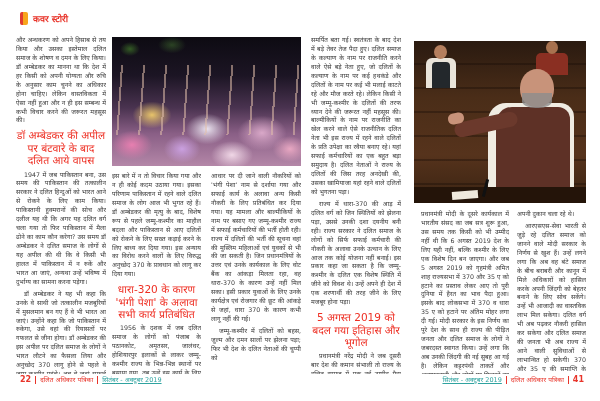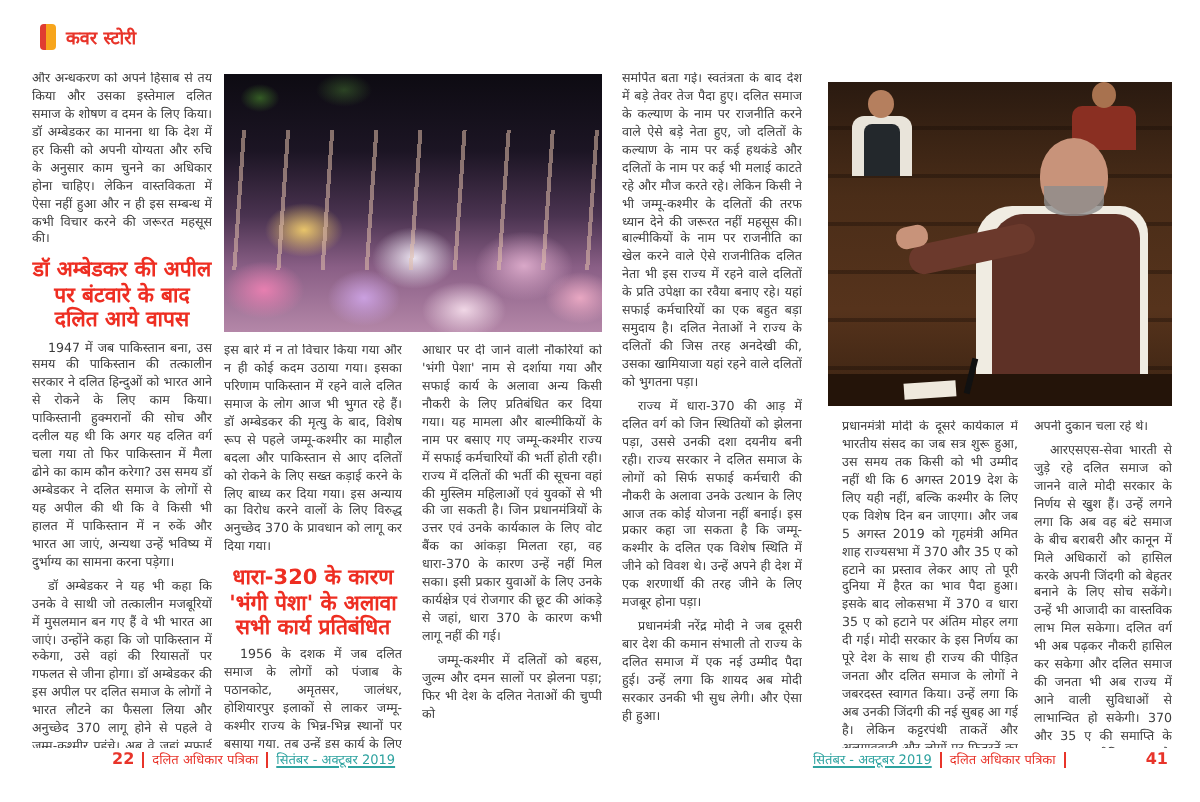--- a/index.html
+++ b/index.html
@@ -10,21 +10,21 @@
   
   .covertag { position:absolute; left:20px; top:12px; display:flex; align-items:center; gap:5px; }
   .covertag .ico { width:8px; height:13px; background:#f7a51c; border-left:3px solid #e03c31; border-radius:2px; }
   .covertag .txt { color:#e8342a; font-size:9px; font-weight:bold; }
 
   
   .col { position:absolute; overflow:hidden; text-align:justify; color:#3b3b3b;
          font-size:6.3px; line-height:1.42; }
   .col p { margin-bottom:3px; text-indent:8px; }
   .col p.noindent { text-indent:0; }
-  .redhead { color:#ee2e22; font-weight:bold; text-align:center; font-size:10.5px;
+  .redhead { color:#ee2e22; font-weight:normal; text-align:center; font-size:10.5px;
              line-height:1.18; margin:4px 0 4px 0; text-indent:0 !important; }
 
   
   .photo { position:absolute; overflow:hidden; }
   .photo-crowd { left:112px; top:37px; width:189px; height:129px;
     background:
       radial-gradient(14px 10px at 18px 12px, rgba(60,110,40,.8), rgba(0,0,0,0) 70%),
       radial-gradient(20px 12px at 60px 8px, rgba(70,120,50,.5), rgba(0,0,0,0) 70%),
       radial-gradient(26px 18px at 40px 78px, #e8c46a, rgba(0,0,0,0) 75%),
       radial-gradient(30px 22px at 95px 92px, #e9e2ee, rgba(0,0,0,0) 70%),
@@ -57,21 +57,21 @@
   .shah .vest { position:absolute; right:10px; top:38px; width:74px; height:82px; border-radius:16px 12px 0 0; background:#5e3126; }
   .shah .arm { position:absolute; left:-6px; top:48px; width:64px; height:15px; border-radius:8px; background:#6b392c; transform:rotate(-12deg); }
   .shah .hand { position:absolute; left:-12px; top:44px; width:16px; height:11px; border-radius:5px; background:#c8937a; transform:rotate(-12deg); }
   .desk { position:absolute; left:0; bottom:0; width:100%; height:16px; background:#241409; }
   .papers { position:absolute; left:38px; bottom:4px; width:26px; height:8px; background:#efe9dd; transform:rotate(-4deg); }
   .mic { position:absolute; left:70px; bottom:6px; width:3px; height:18px; background:#111; transform:rotate(14deg); }
 
   
   .footer { position:absolute; top:375px; font-size:6.5px; display:flex; align-items:center; gap:4px; }
   .footer .bar { width:1px; height:8px; background:#e8342a; }
-  .footer .pno { color:#e8342a; font-weight:bold; font-size:8px;margin-left:36px; }
+  .footer .pno { color:#e8342a; font-weight:bold; font-size:8px; }
   .footer .mag { color:#e8342a; }
   .footer .date { color:#2fa3a0;text-decoration:underline; }
   .footer-left { left:20px; }
   .footer-right { right:16px; }
 </style>
 </head>
 <body>
 
 <div class="spread">
 
@@ -106,20 +106,21 @@
     <span class="pno">22</span>
     <span class="bar"></span>
     <span class="mag">दलित अधिकार पत्रिका</span>
     <span class="bar"></span>
     <span class="date">सितंबर - अक्टूबर 2019</span>
   </div>
 
   <div class="col" style="left:311px; top:36px; width:90px; height:338px;">
     <p class="noindent">समर्पित बता गई। स्वतंत्रता के बाद देश में बड़े तेवर तेज पैदा हुए। दलित समाज के कल्याण के नाम पर राजनीति करने वाले ऐसे बड़े नेता हुए, जो दलितों के कल्याण के नाम पर कई हथकंडे और दलितों के नाम पर कई भी मलाई काटते रहे और मौज करते रहे। लेकिन किसी ने भी जम्मू-कश्मीर के दलितों की तरफ ध्यान देने की जरूरत नहीं महसूस की। बाल्मीकियों के नाम पर राजनीति का खेल करने वाले ऐसे राजनीतिक दलित नेता भी इस राज्य में रहने वाले दलितों के प्रति उपेक्षा का रवैया बनाए रहे। यहां सफाई कर्मचारियों का एक बहुत बड़ा समुदाय है। दलित नेताओं ने राज्य के दलितों की जिस तरह अनदेखी की, उसका खामियाजा यहां रहने वाले दलितों को भुगतना पड़ा।</p>
     <p>राज्य में धारा-370 की आड़ में दलित वर्ग को जिन स्थितियों को झेलना पड़ा, उससे उनकी दशा दयनीय बनी रही। राज्य सरकार ने दलित समाज के लोगों को सिर्फ सफाई कर्मचारी की नौकरी के अलावा उनके उत्थान के लिए आज तक कोई योजना नहीं बनाई। इस प्रकार कहा जा सकता है कि जम्मू-कश्मीर के दलित एक विशेष स्थिति में जीने को विवश थे। उन्हें अपने ही देश में एक शरणार्थी की तरह जीने के लिए मजबूर होना पड़ा।</p>
+    <div class="redhead">5 अगस्त 2019 को बदल गया इतिहास और भूगोल</div>
     <p>प्रधानमंत्री नरेंद्र मोदी ने जब दूसरी बार देश की कमान संभाली तो राज्य के दलित समाज में एक नई उम्मीद पैदा हुई। उन्हें लगा कि शायद अब मोदी सरकार उनकी भी सुध लेगी। और ऐसा ही हुआ।</p>
   </div>
 
   <div class="photo photo-shah">
     <div class="ps-man1">
       <div class="body"></div>
         <div class="vest"></div>
         <div class="head"></div>
     </div>
     <div class="ps-man2">

